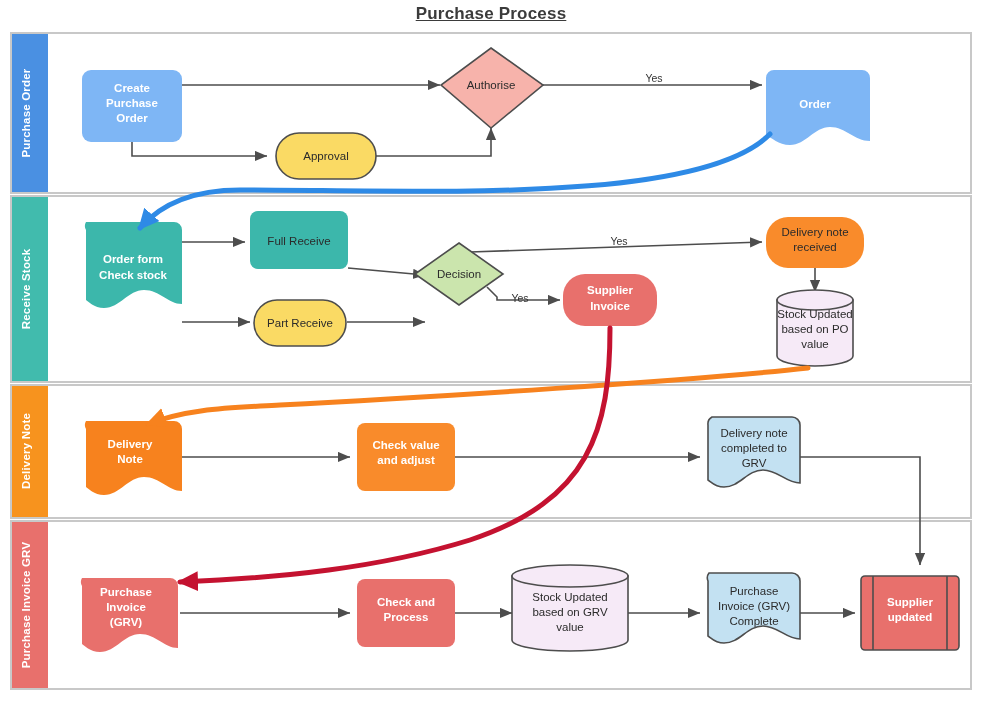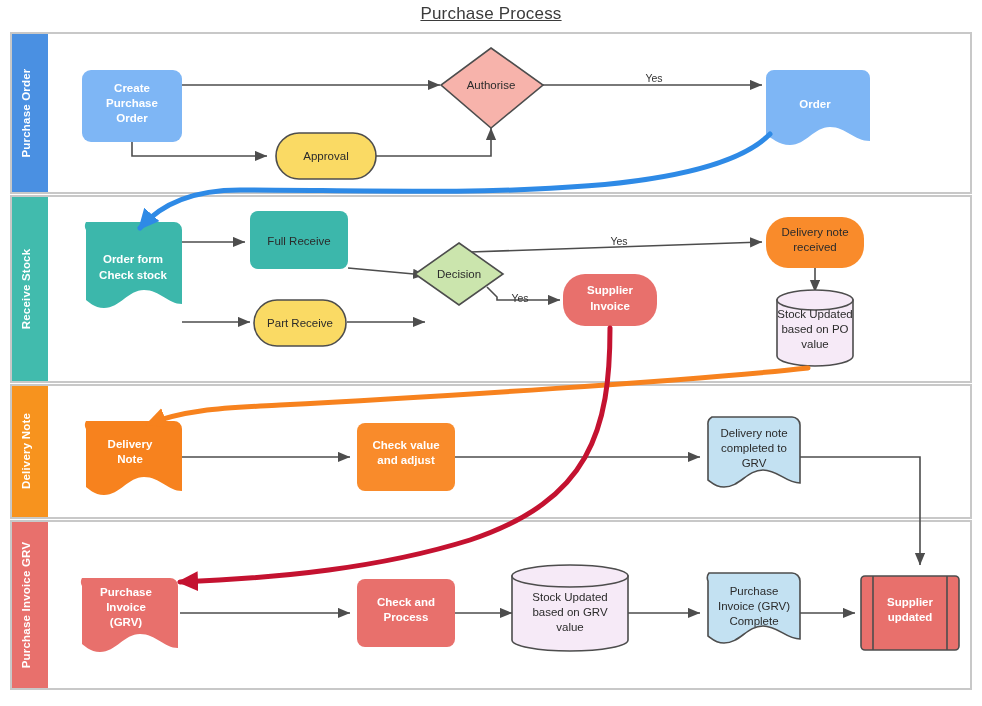--- a/index.html
+++ b/index.html
@@ -15,21 +15,21 @@
     overflow: hidden;
     background: #ffffff;
   }
   #diagram-title {
     position: absolute;
     left: 0;
     top: 4px;
     width: 982px;
     text-align: center;
     font-size: 17px;
-    font-weight: normal;
+    font-weight: bold;
     color: #3b3b3b;
     text-decoration: underline;
     letter-spacing: 0.2px;
   }
   svg#flow {
     position: absolute;
     left: 0;
     top: 0;
   }
   .lane-label {

